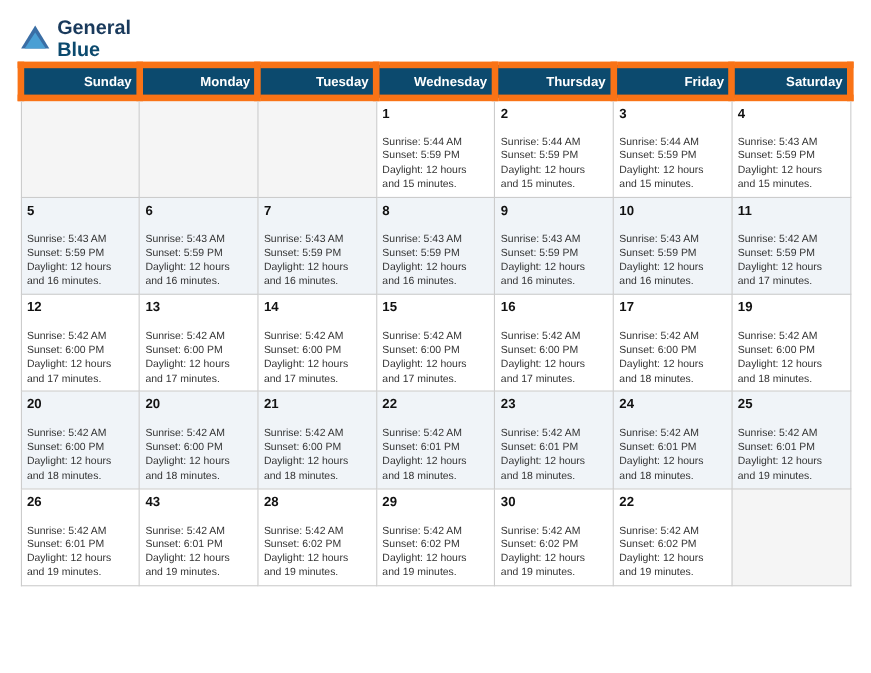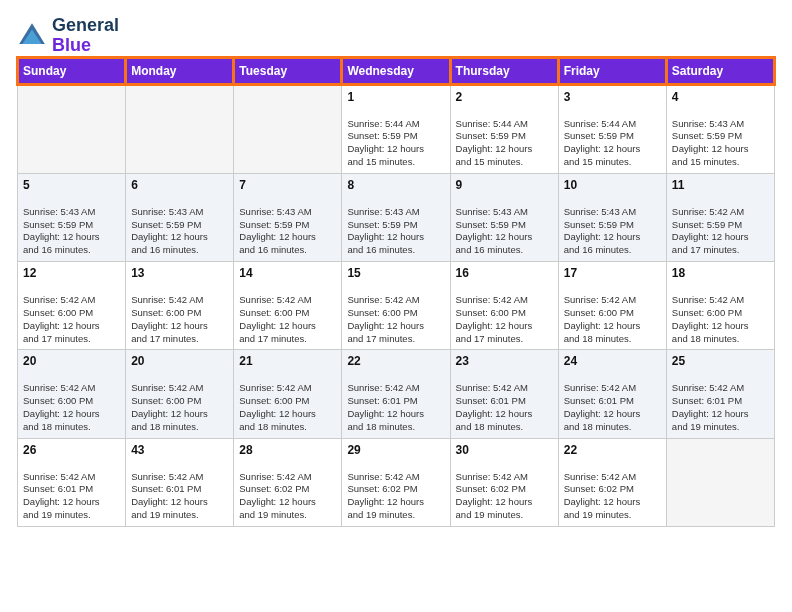--- a/index.html
+++ b/index.html
@@ -21,21 +21,21 @@
       align-items: center;
       gap: 4px;
     }
     .logo-text {
       font-size: 18px;
       font-weight: bold;
       color: #1a3a5c;
       line-height: 1.1;
     }
     .logo-text span {
-      color: #6d28d9;
+      color: #0c4a6e;
     }
     .logo-icon {
       width: 32px;
       height: 32px;
     }
     .title-block {
       text-align: right;
     }
     .main-title {
       font-size: 32px;
@@ -44,27 +44,27 @@
     }
     .subtitle {
       font-size: 15px;
       color: #333;
     }
     .calendar {
       width: 100%;
       border-collapse: collapse;
     }
     .calendar th {
-      background: #6d28d9;
+      background: #0c4a6e;
       color: #fff;
       font-size: 12px;
       font-weight: bold;
       padding: 5px 4px;
-      text-align: left;
-      border: 3px solid #f97316;
+      text-align: right;
+      border: 6px solid #f97316;
     }
     .calendar td {
       border: 1px solid #ccc;
       vertical-align: top;
       padding: 4px 5px;
       width: calc(100%/7);
       min-height: 80px;
       font-size: 10px;
       color: #222;
       background: #fff;
@@ -241,21 +241,21 @@
 and 17 minutes.</div>
         </td>
         <td>
           <div class="day-num">17</div>
           <div class="day-info" style="white-space: pre-line;">Sunrise: 5:42 AM
 Sunset: 6:00 PM
 Daylight: 12 hours
 and 18 minutes.</div>
         </td>
         <td>
-          <div class="day-num">18</div>
+          <div class="day-num">19</div>
           <div class="day-info" style="white-space: pre-line;">Sunrise: 5:42 AM
 Sunset: 6:00 PM
 Daylight: 12 hours
 and 18 minutes.</div>
         </td>
       </tr>
       <tr>
         <td class="alt-row">
           <div class="day-num">20</div>
           <div class="day-info" style="white-space: pre-line;">Sunrise: 5:42 AM

